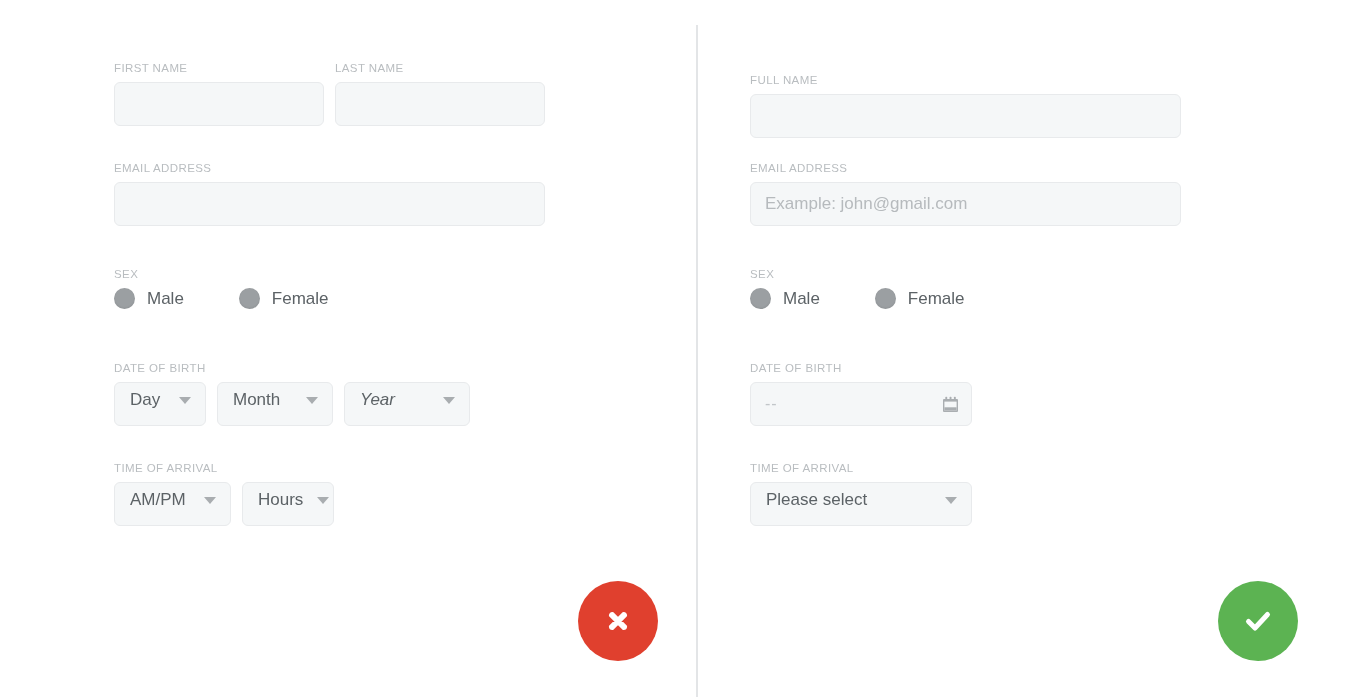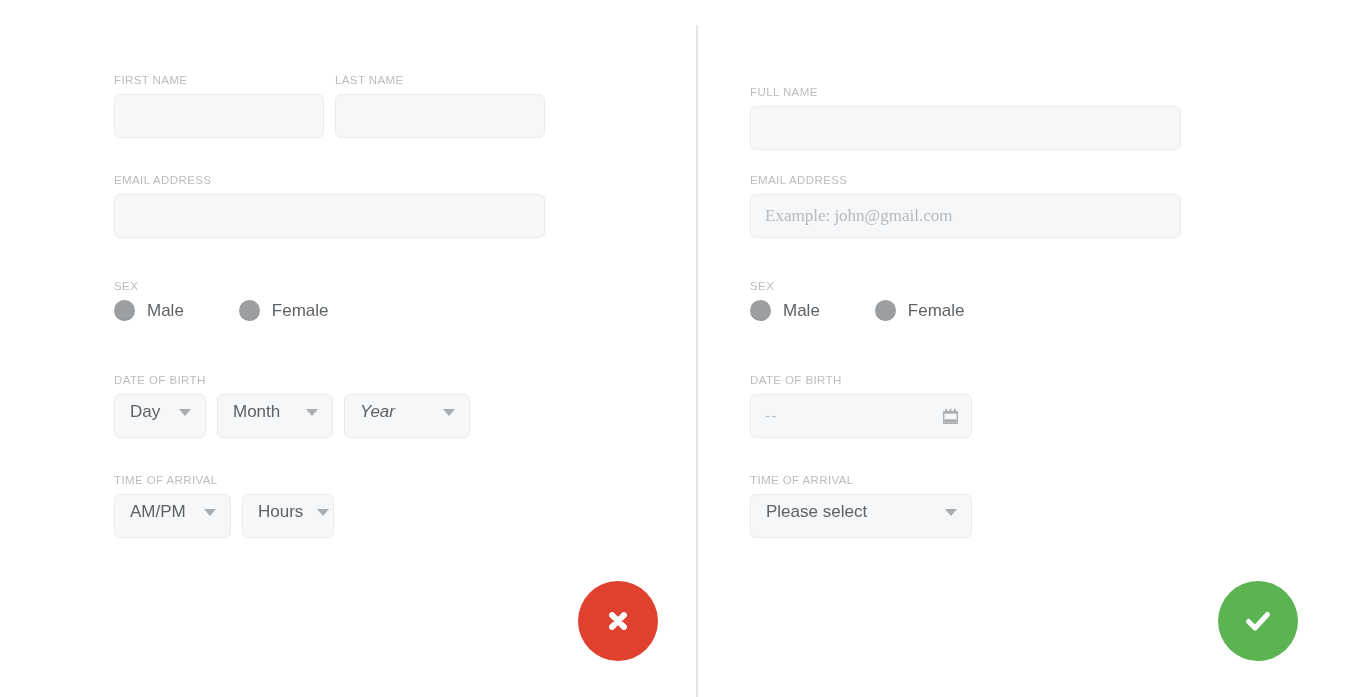--- a/index.html
+++ b/index.html
@@ -34,21 +34,21 @@
 
   .panel {
     position: absolute;
     top: 0;
     height: 697px;
   }
   .panel-left  { left: 114px; width: 560px; }
   .panel-right { left: 750px; width: 560px; }
 
   
-  .group { position: absolute; margin-top: 12px; }
+  .group { position: absolute; }
 
   .flabel {
     font-family: "Liberation Sans", sans-serif;
     font-size: 11.5px;
     letter-spacing: 0.4px;
     color: #b9bdc0;
     text-transform: uppercase;
     white-space: nowrap;
     margin-bottom: 7px;
     line-height: 13px;
@@ -57,21 +57,21 @@
   .row { display: flex; align-items: flex-start; }
 
   
   .tinput {
     box-sizing: border-box;
     height: 44px;
     background: #f5f7f8;
     border: 1px solid #e8eaec;
     border-radius: 6px;
     padding: 0 14px;
-    font-family: Liberation Serif, serif;
+    font-family: Liberation Sans, sans-serif;
     font-size: 17px;
     color: #5c6266;
     outline: none;
     display: block;
   }
   .tinput::placeholder { color: #b6babd; }
 
   .w-half  { width: 210px; }
   .w-full  { width: 431px; }
   .w-rfull { width: 431px; }

